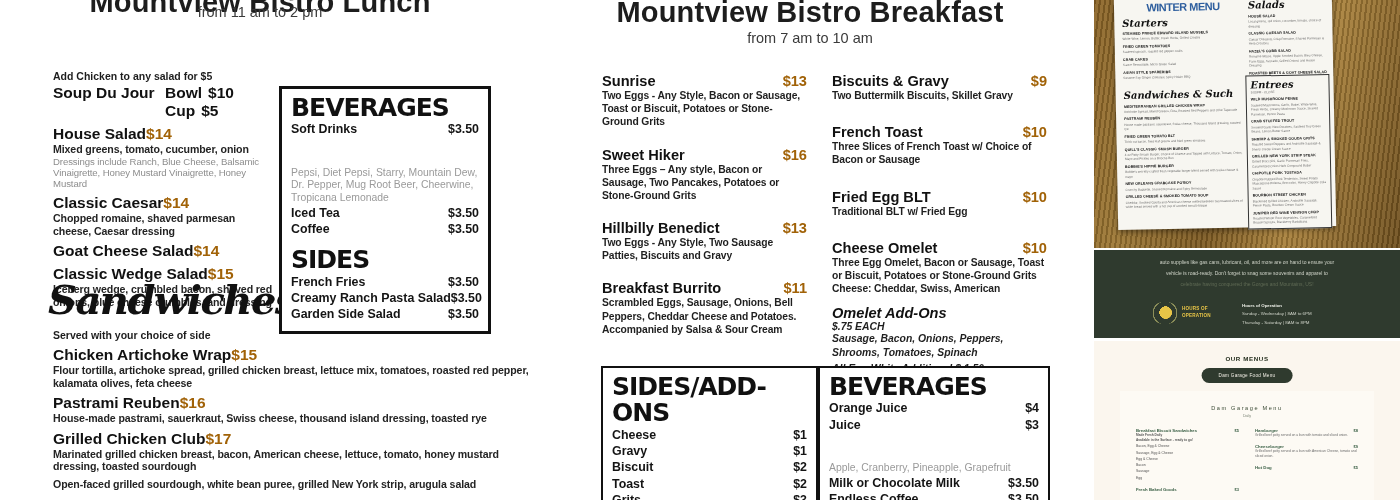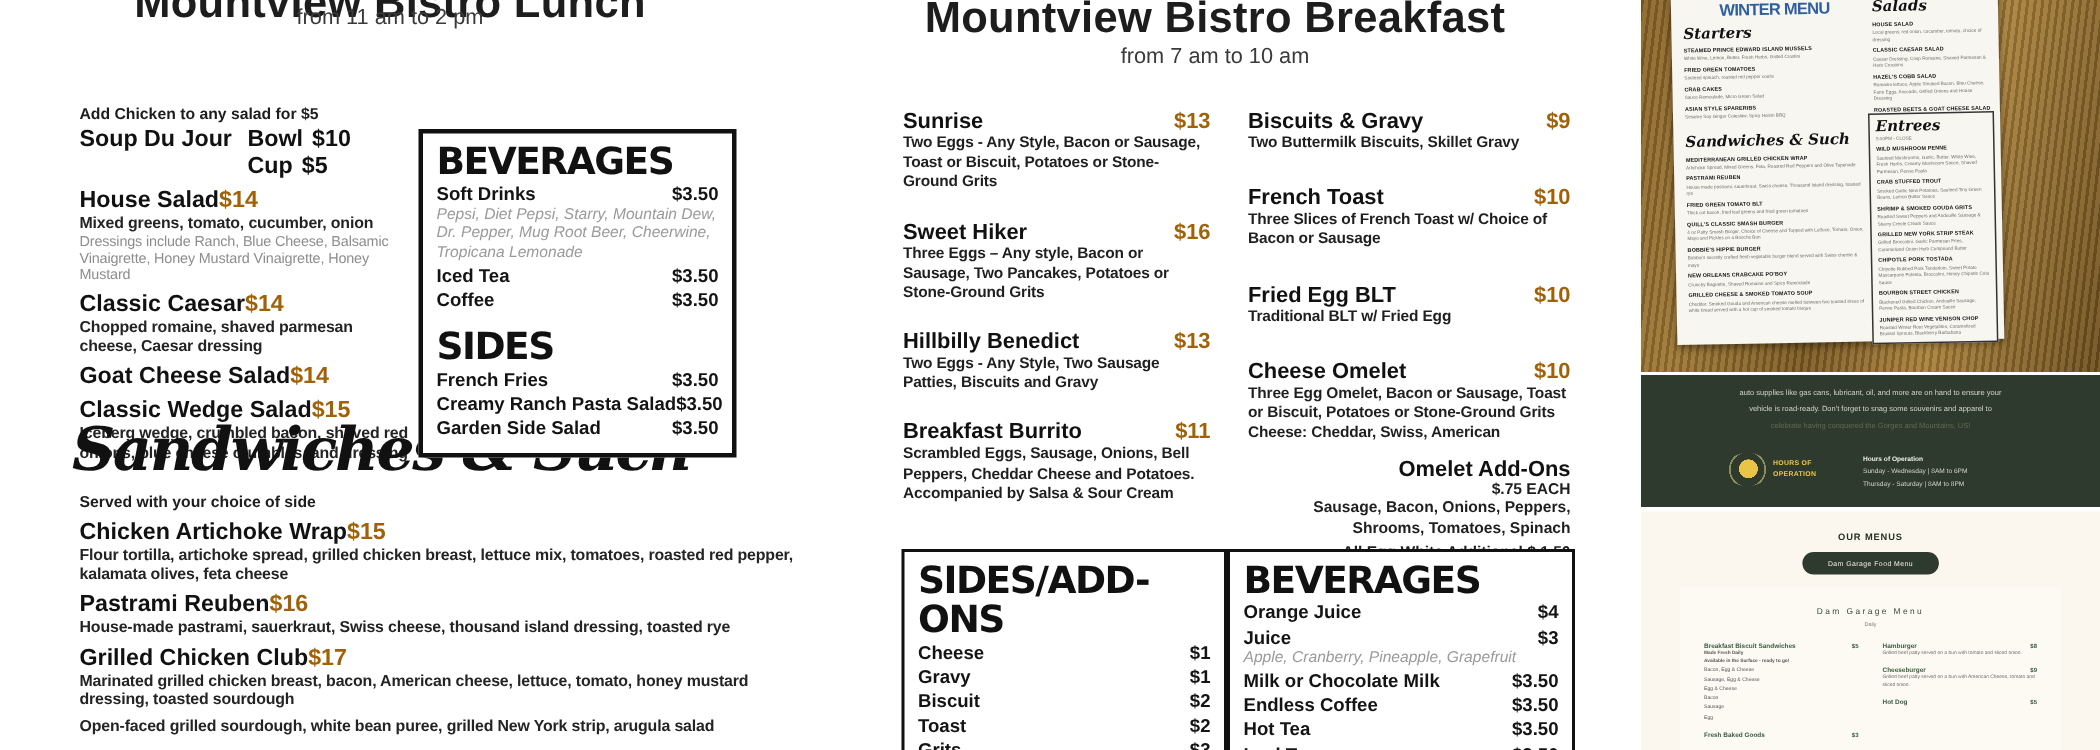--- a/index.html
+++ b/index.html
@@ -78,39 +78,39 @@
     font-size: 25px;
     letter-spacing: -1px;
     color:#111;
     line-height: 1.05;
   }
   .box-row {
     display:flex; justify-content:space-between; align-items:baseline;
     font-size:12.4px; font-weight:700; color:#141414; line-height:1.32;
     white-space:nowrap;
   }
-  .box-note { font-size:10.4px; font-style:italic; color:#9a9a9a; line-height:1.22; font-weight:400; }
+  .box-note { font-size:10.4px; color:#9a9a9a; line-height:1.22; font-weight:400;margin-top:29px; }
   .refill { font-size:8px; font-style:italic; color:#9a9a9a; font-weight:400; }
 
   #lunch-bev-box { position:absolute; left:279px; top:86px; width:212px; }
 
   
   .bfast { position:absolute; left:560px; top:0; width:534px; height:452px; }
   #bfast-title { position:absolute; left:0; top:-4px; width:500px; }
   #bfast-hours { position:absolute; left:0; top:28px; width:500px; }
 
   .bf-col-a { position:absolute; left:42px; top:73px; width:205px; }
   .bf-col-b { position:absolute; left:272px; top:73px; width:215px; }
   .bf-item { margin-bottom: 14px; }
   .bf-item .item-row { justify-content: space-between; }
   .bf-item .item-name { font-size:14.6px; }
   .bf-item .item-price { font-size:14.6px; }
   .bf-item .item-desc { font-size:10.3px; font-weight:700; color:#1f1f1f; line-height:1.28; white-space:normal; }
 
-  .addons { text-align:right; margin-top:-4px; }
+  .addons { text-align:left; margin-top:-4px;font-style:italic; }
   .addons-t { font-size:14.6px; font-weight:700; color:#111; }
   .addons-p { font-size:10.4px; font-weight:700; color:#1f1f1f; }
   .addons-l { font-size:10.4px; font-weight:700; color:#1f1f1f; line-height:1.3; }
   .addons-e { font-size:10.4px; font-weight:700; color:#1f1f1f; margin-top:4px; }
 
   #bf-sides-box { position:absolute; left:41px; top:366px; width:217px; border-width:2px; }
   #bf-bev-box  { position:absolute; left:258px; top:366px; width:232px; border-width:2px; }
 
   
   .right { position:absolute; left:1094px; top:0; width:306px; height:500px; background:#fff; }

